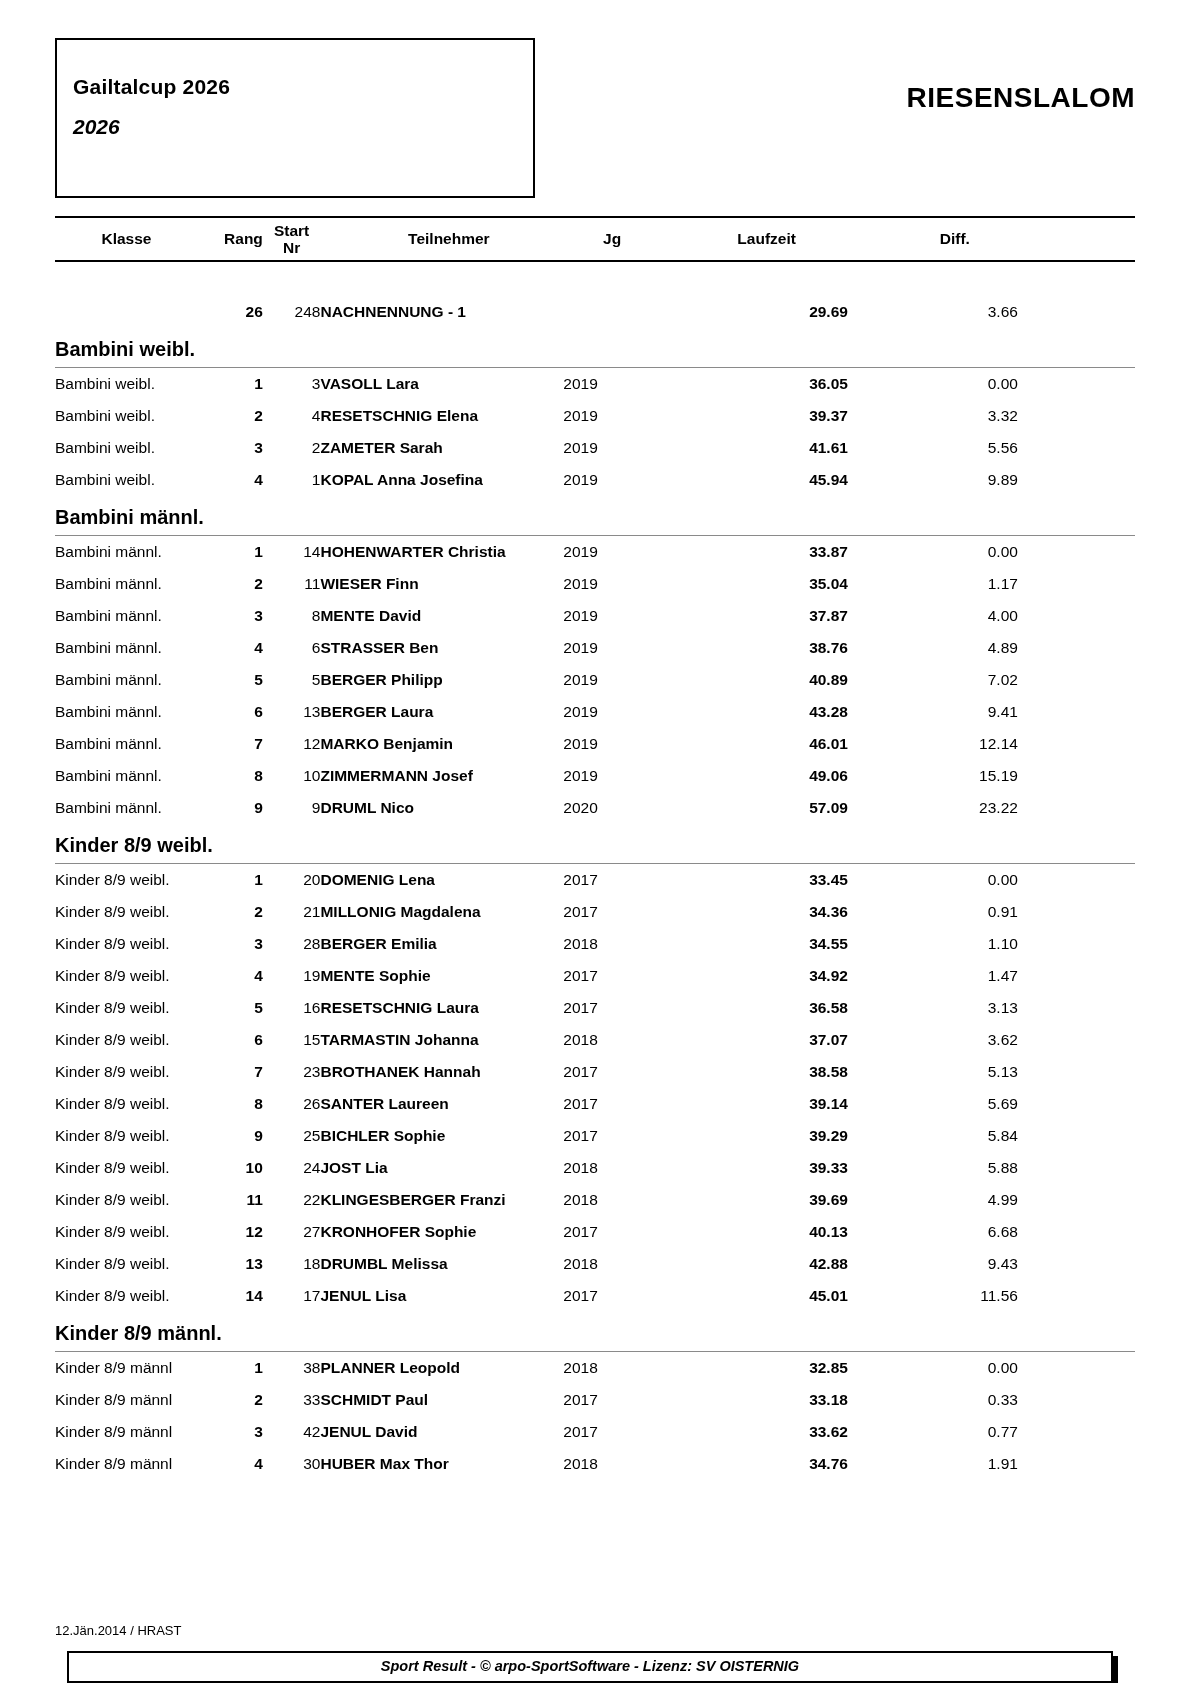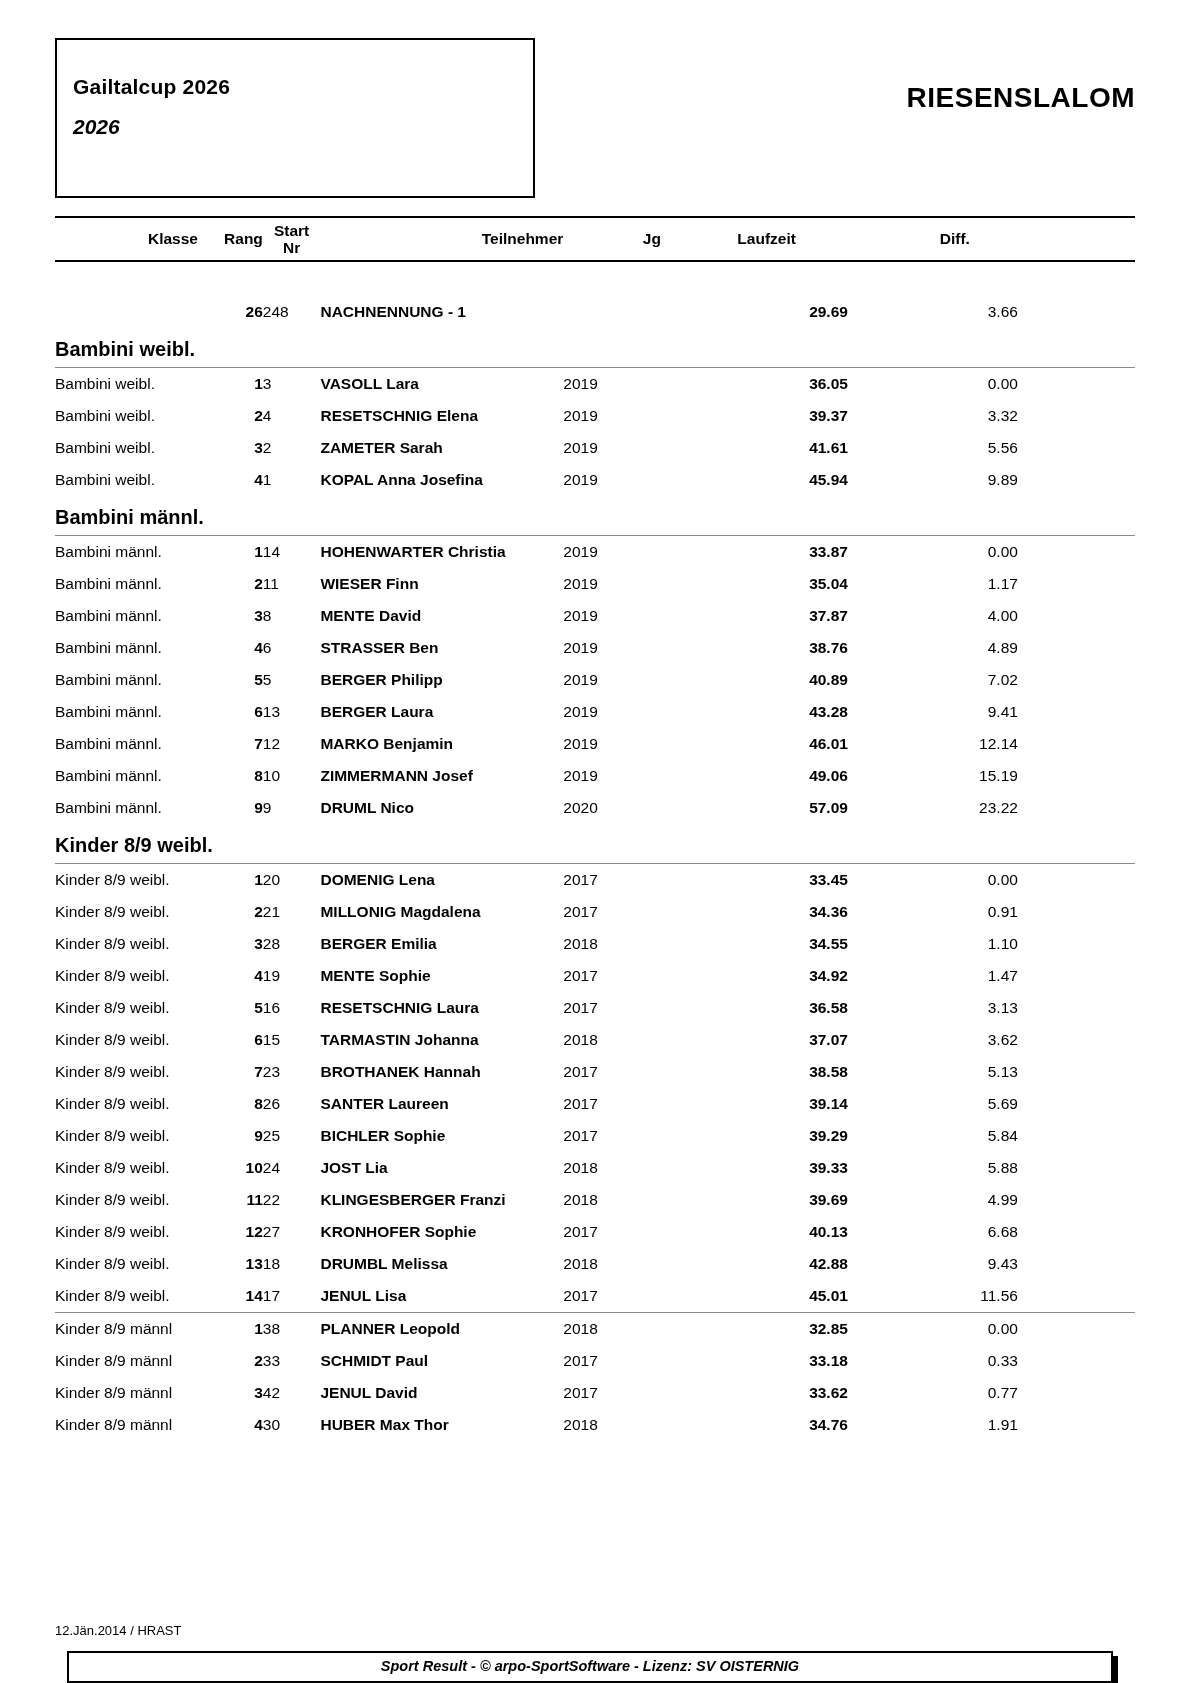--- a/index.html
+++ b/index.html
@@ -102,21 +102,21 @@
   }
   .rule-thin td {
     border-top: 1px solid #8a8a8a;
     height: 0;
     font-size: 0;
     line-height: 0;
   }
   thead th {
     font-size: 15.5px;
     font-weight: bold;
-    text-align: right;
+    text-align: center;
     padding: 14px 0 14px 0;
     height: 42px;
   }
   .col-klasse { width: 160px; }
   .col-rang   { width: 70px;  text-align: right !important; }
   .col-start  { width: 62px;  text-align: right !important; }
   .col-name   { width: 250px; padding-left: 14px !important; }
   .col-jg     { width: 110px; }
   .col-zeit   { width: 150px; text-align: right !important; }
   .col-diff   { width: 140px; text-align: right !important; }
@@ -124,21 +124,21 @@
 
   th.col-start { text-align: center !important; line-height: 1.1; }
 
   tbody tr.data-row td {
     padding-top: 7px;
     padding-bottom: 7px;
     font-size: 15.5px;
   }
   td.klasse { font-weight: normal; }
   td.rang { text-align: right; font-weight: bold; padding-right: 10px; }
-  td.start { font-weight: normal; padding-right: 0; }
+  td.start { text-align: right; font-weight: normal; padding-right: 0; }
   td.name { padding-left: 14px; font-weight: bold; }
   td.jg { font-weight: normal; }
   td.zeit { text-align: right; font-weight: bold; padding-right: 52px; }
   td.diff { text-align: right; font-weight: normal; padding-right: 48px; }
 
   tr.group-row td {
     padding-top: 10px;
     padding-bottom: 6px;
   }
   .group-title {
@@ -518,20 +518,23 @@
           <tr class="data-row">
             <td class="klasse">Kinder 8/9 weibl.</td>
             <td class="rang">14</td>
             <td class="start">17</td>
             <td class="name">JENUL Lisa</td>
             <td class="jg">2017</td>
             <td class="zeit">45.01</td>
             <td class="diff">11.56</td>
             <td></td>
           </tr>
+          <tr class="group-row">
+            <td colspan="8"><span class="group-title">Kinder 8/9 männl.</span></td>
+          </tr>
           <tr class="rule-thin">
             <td colspan="8"></td>
           </tr>
           <tr class="data-row">
             <td class="klasse">Kinder 8/9 männl</td>
             <td class="rang">1</td>
             <td class="start">38</td>
             <td class="name">PLANNER Leopold</td>
             <td class="jg">2018</td>
             <td class="zeit">32.85</td>

